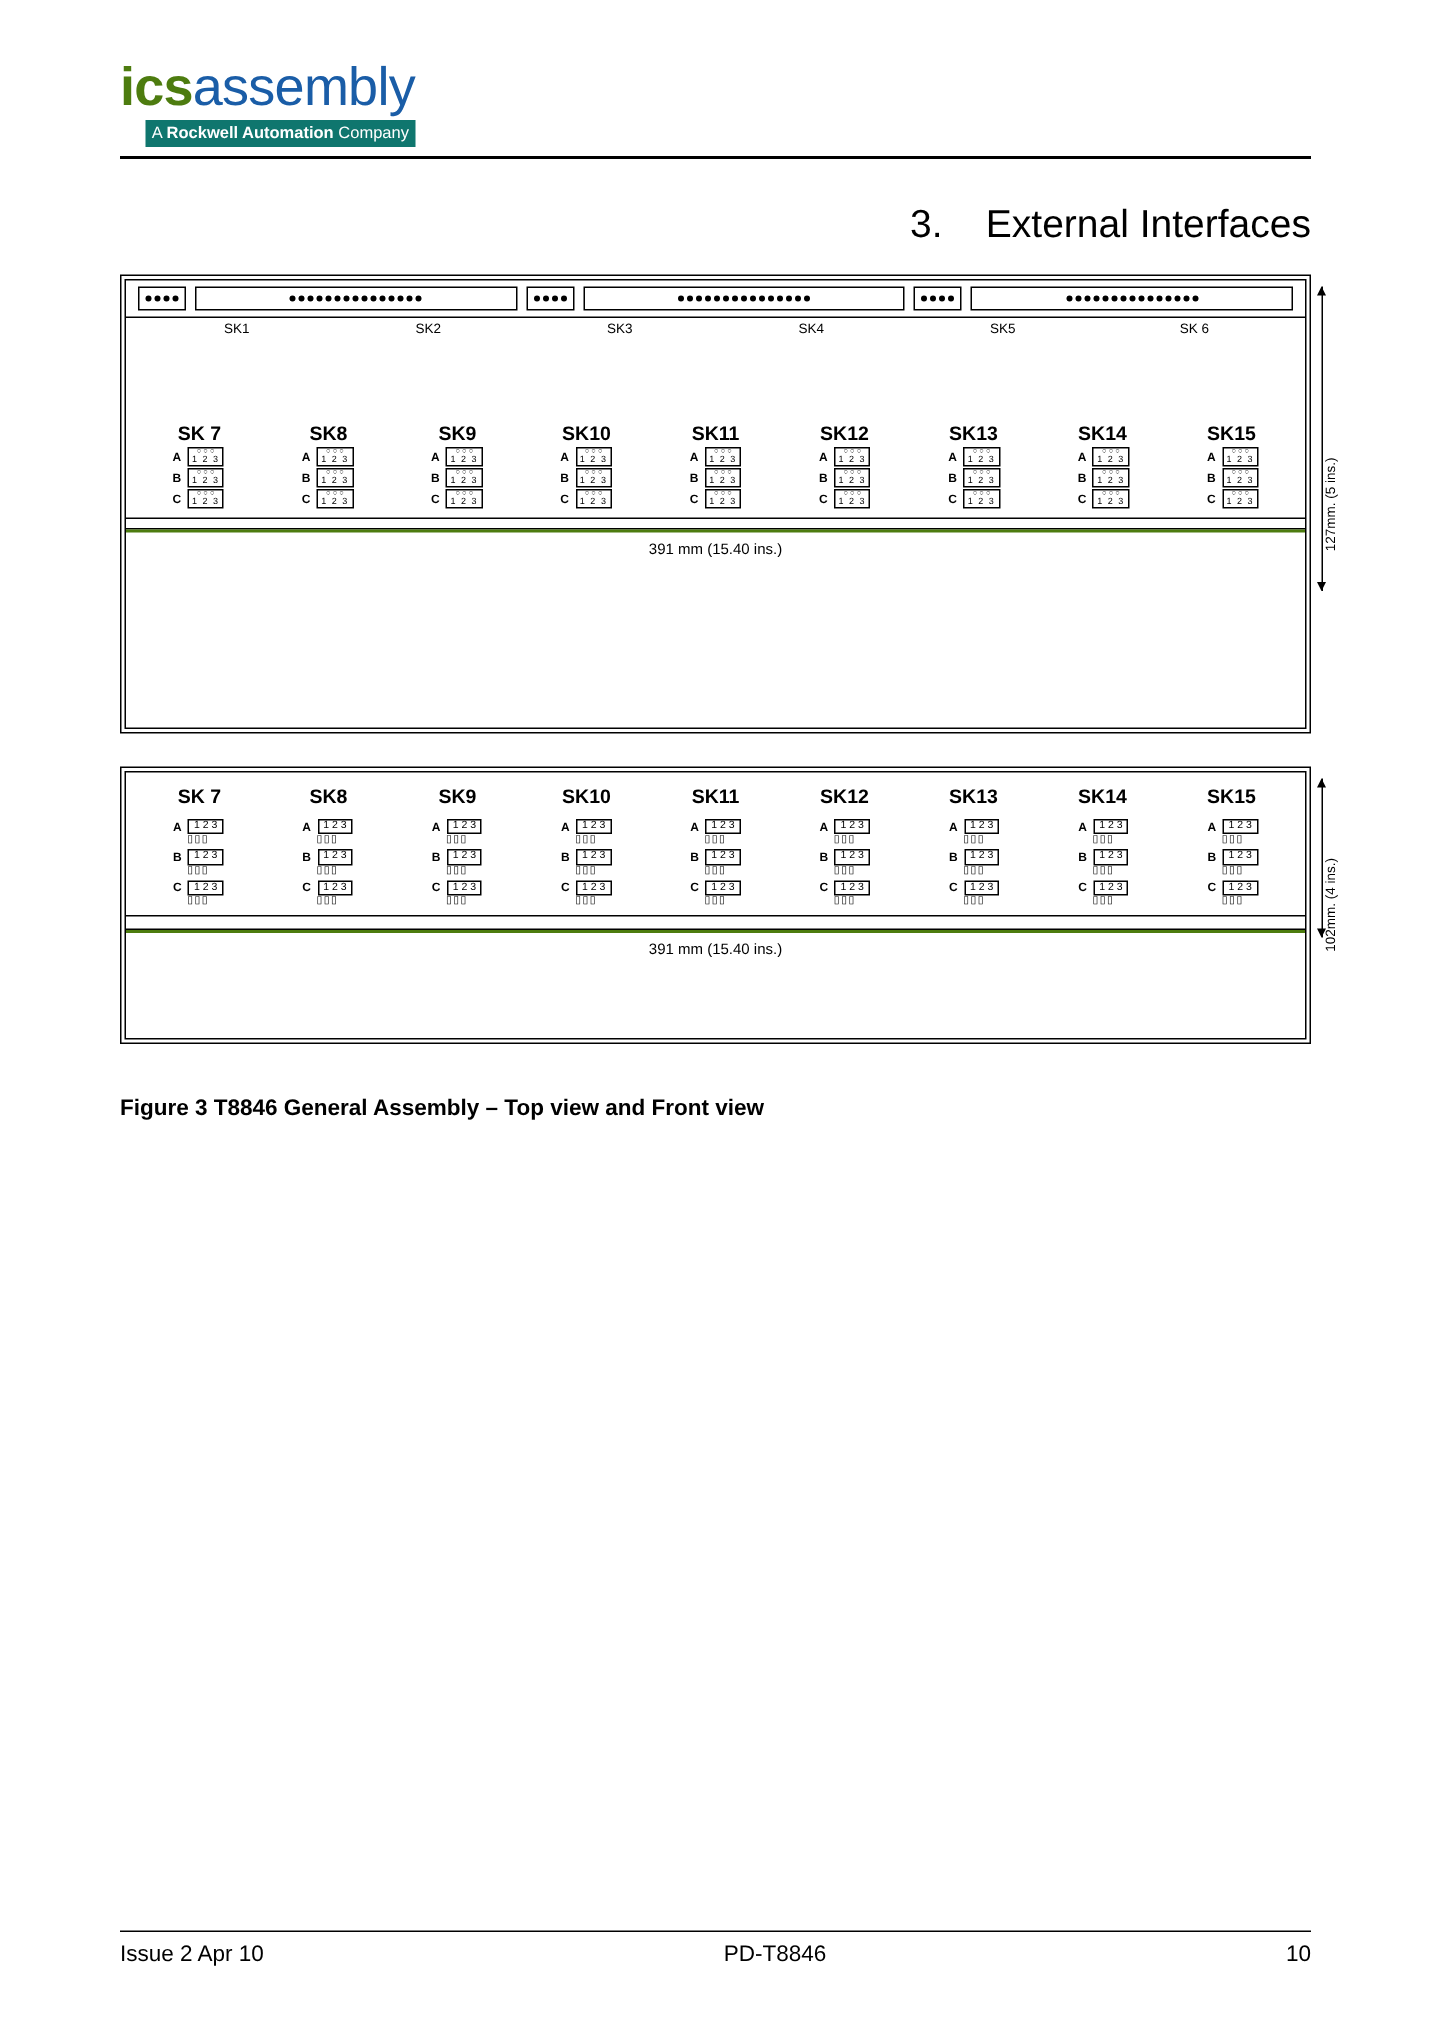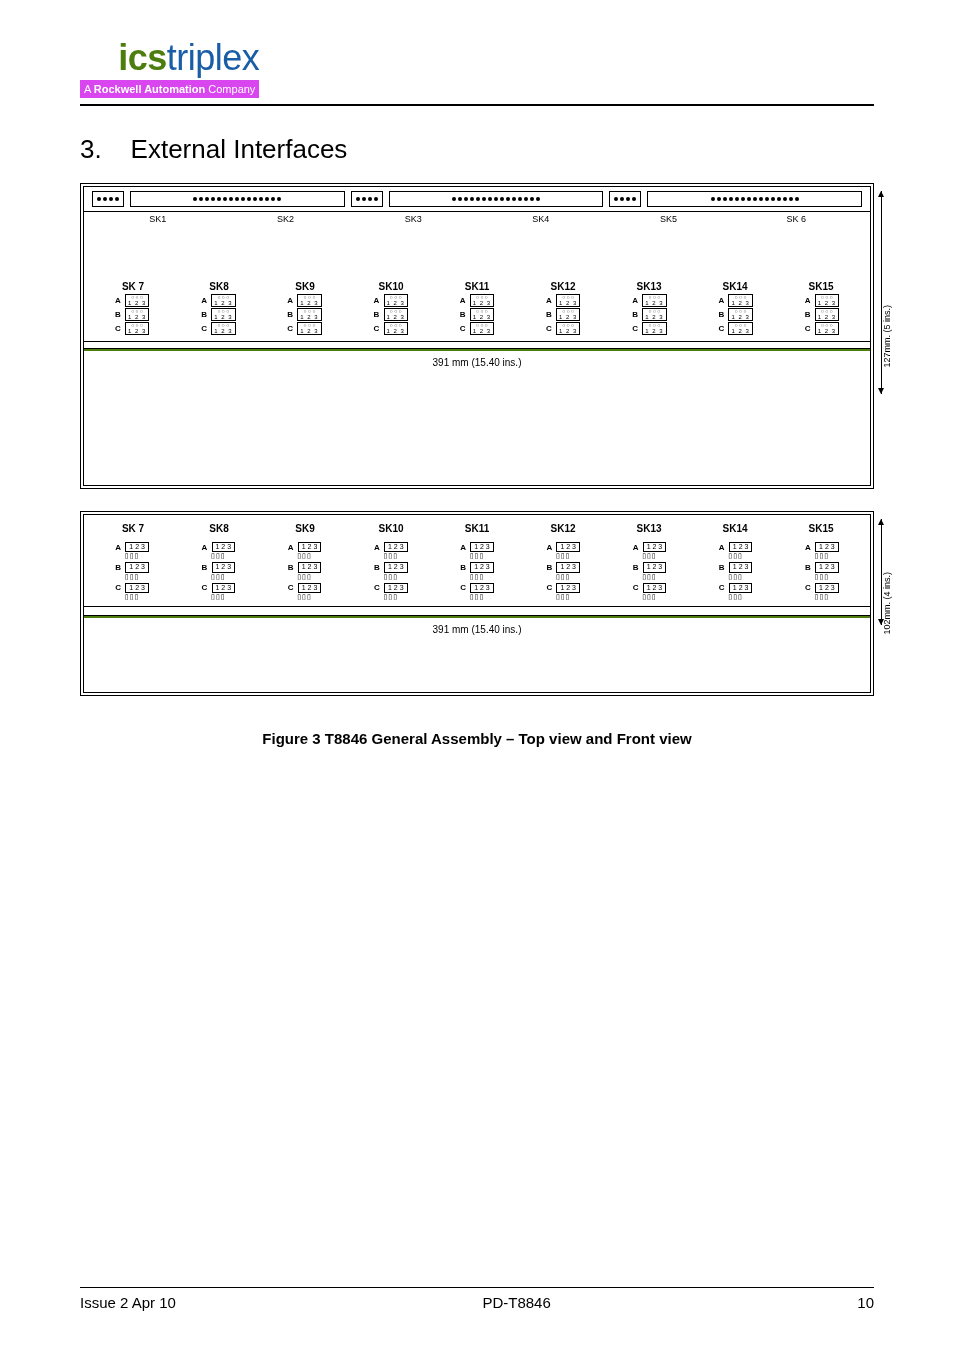--- a/index.html
+++ b/index.html
@@ -11,36 +11,36 @@
     position: relative;
     color: #000;
   }
   .page { width: 954px; height: 1351px; padding: 40px 80px 50px 80px; position: relative; }
   .header { display: flex; justify-content: space-between; align-items: flex-end; border-bottom: 2px solid #000; padding-bottom: 6px; margin-bottom: 28px; }
   .header-left { font-size: 18px; }
   .logo { text-align: right; }
   .logo-top { font-size: 36px; font-weight: bold; line-height: 1; letter-spacing: -0.5px; }
   .logo-ics { color: #4d7c0f; }
   .logo-triplex { color: #1a5da7; font-weight: 400;}
-  .logo-bottom { background: #d946ef; color: #fff; font-size: 11px; padding: 3px 4px; margin-top: 4px; display: inline-block; }
+  .logo-bottom { background: #0f766e; color: #fff; font-size: 11px; padding: 3px 4px; margin-top: 4px; display: inline-block; }
   .logo-bottom b { font-weight: bold; }
-  .h1 { font-size: 26px; margin: 24px 0 18px 0; font-weight: 400; }
+  .h1 { font-size: 26px; margin: 24px 0 18px 0; font-weight: 400; text-align: right; }
   .intro { font-size: 15px; margin-bottom: 14px; }
   .fig-wrap { width: 100%; }
   .diagram { border: 4px double #000; width: 100%; position: relative; margin-bottom: 22px; }
   .diag1 { height: 306px; }
   .diag2 { height: 185px; }
   .conn-row { display: flex; border-bottom: 1px solid #000; padding: 4px 8px; gap: 6px; align-items: center; }
   .conn { border: 1px solid #000; height: 16px; display:flex; align-items:center; justify-content:center; gap:2px; padding: 0 4px; }
   .dot { width:4px;height:4px;background:#000;border-radius:50%; }
   .dots-long { flex:1; border:1px solid #000; height: 16px; display:flex; align-items:center; justify-content:center; gap:2px; overflow:hidden; }
   .sk-label-row { display:flex; padding: 2px 10px; font-size:9px; }
   .sk-label-row span { flex:1; text-align:center; }
   .spacer { height: 55px; }
-  .col-header-row { display:flex; padding: 0 6px; font-size:10px; font-weight:bold; }
+  .col-header-row { display:flex; padding: 0 6px; font-size:13px; font-weight:bold; }
   .col-header-row span { flex:1; text-align:center; }
   .term-grid { display:flex; padding: 2px 6px 6px 6px; gap: 2px; }
   .term-col { flex:1; display:flex; flex-direction:column; gap:1px; }
   .term-block { display:flex; align-items:center; gap:2px; justify-content:center;}
   .term-let { font-size:8px; font-weight:bold; width:8px;}
   .term-box { border:1px solid #000; font-size:6px; padding:0 2px; line-height:1; display:flex; flex-direction:column; align-items:center; }
   .term-num { font-size:6px; letter-spacing: 1px; }
   .dim-label { text-align:center; font-size:10px; padding: 6px 0; border-top:2px solid #4d7c0f; }
   .dim-side { position:absolute; right:-22px; top:0; height:100%; display:flex; align-items:center; }
   .dim-side span { writing-mode:vertical-rl; font-size:9px; transform: rotate(180deg); }
@@ -49,32 +49,32 @@
   .dim-arrow::before { top:0; border-bottom:6px solid #000; }
   .dim-arrow::after { bottom:0; border-top:6px solid #000; }
   
   .term-grid2 { display:flex; padding: 8px 6px 6px 6px; gap:2px; }
   .term-col2 { flex:1; display:flex; flex-direction:column; gap:3px; align-items:center;}
   .tb2 { display:flex; flex-direction:column; align-items:center;}
   .tb2-row { display:flex; align-items:center; gap:2px;}
   .tb2-let { font-size:8px; font-weight:bold; width:8px;}
   .tb2-box { border:1px solid #000; font-size:7px; padding:0 3px; line-height:1.2;}
   .tb2-screws { font-size:7px; letter-spacing:1px; line-height:1;}
-  .fig-caption { text-align:center; font-size:15px; font-weight:bold; margin-top:34px; }
+  .fig-caption { font-size:15px; font-weight:bold; margin-top:34px; }
   .footer { position:absolute; bottom:40px; left:80px; right:80px; border-top:1.5px solid #000; display:flex; justify-content:space-between; font-size:15px; padding-top:6px;}
   .tm { font-size:11px; vertical-align:super; }
 </style>
 </head>
 <body>
 
 <div class="page">
   <div class="header">
     <div class="logo">
       <div class="logo-top">
-        <span class="logo-ics">ics</span><span class="logo-triplex">triplex</span>
+        <span class="logo-ics">ics</span><span class="logo-triplex">assembly</span>
       </div>
       <div class="logo-bottom">
         <span>A</span>
         <b>Rockwell Automation</b>
         <span>Company</span>
       </div>
     </div>
   </div>
 
   <div class="h1">

